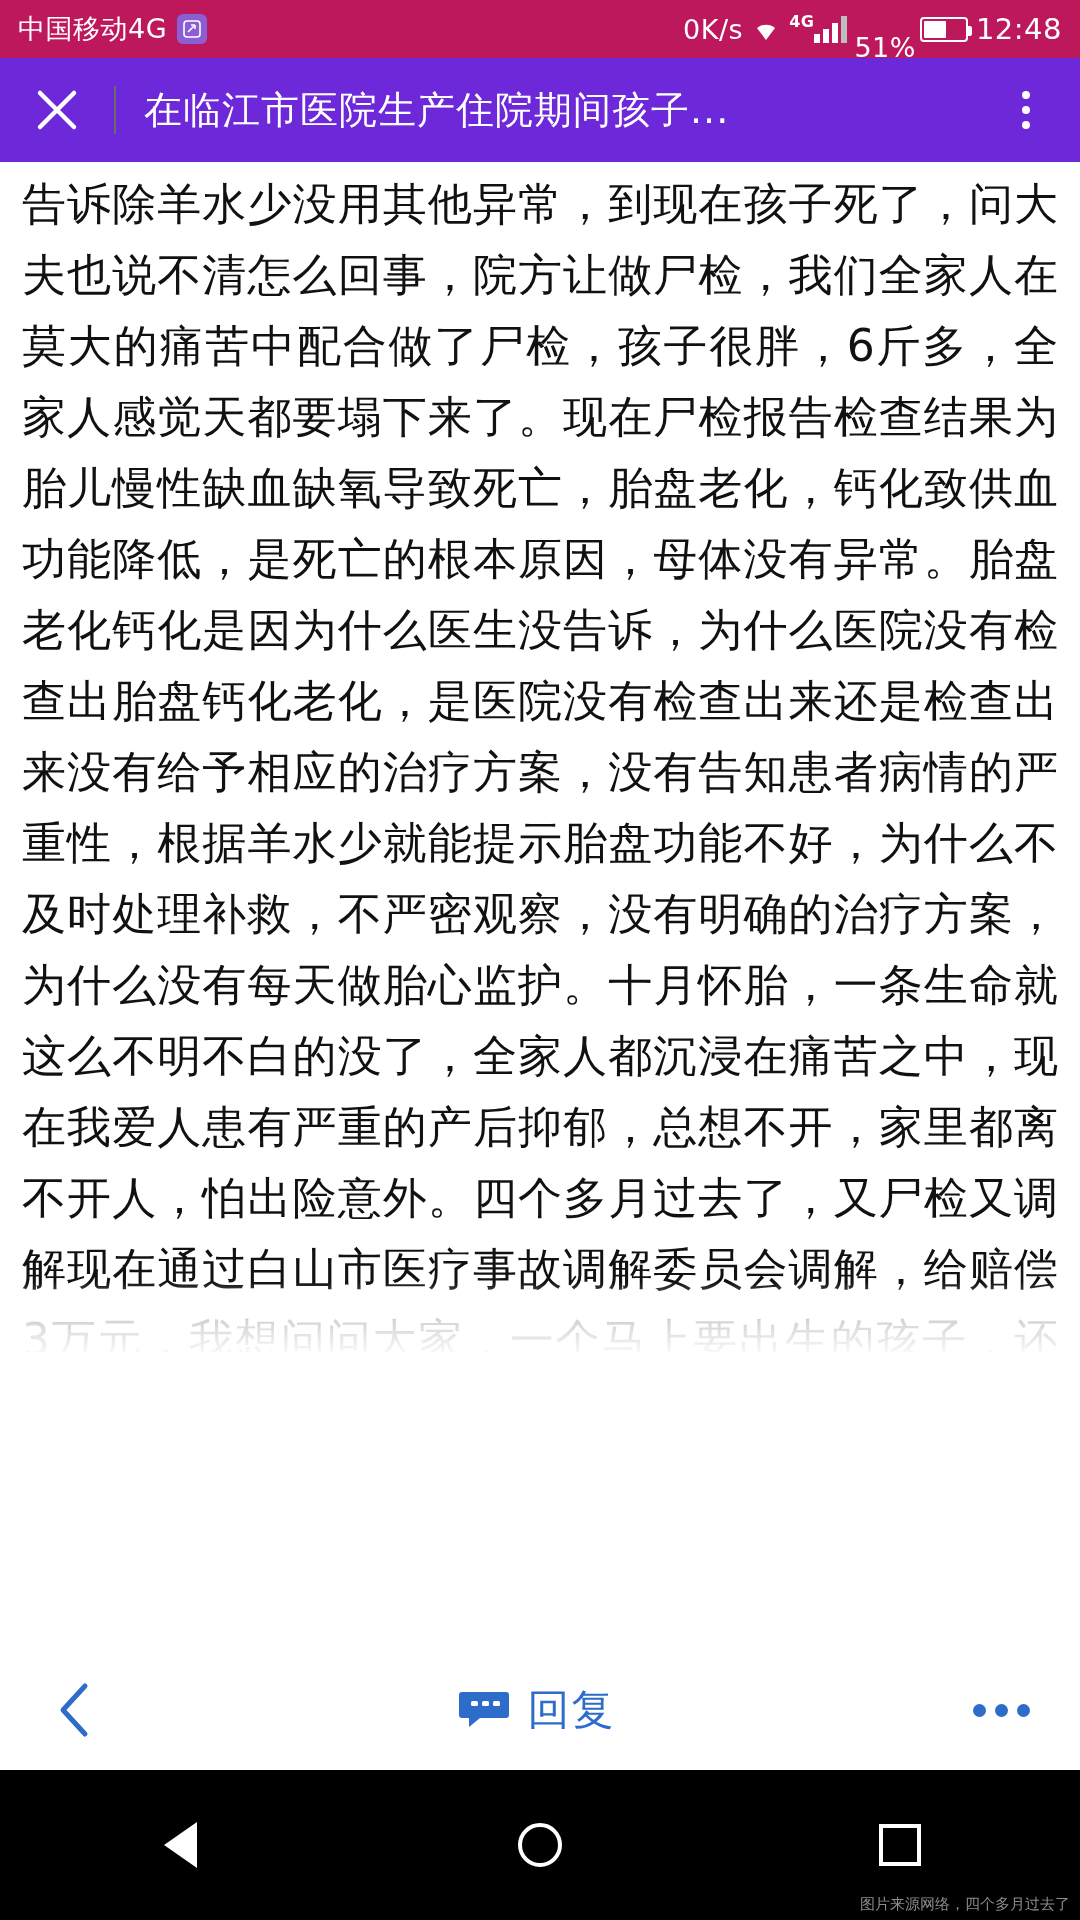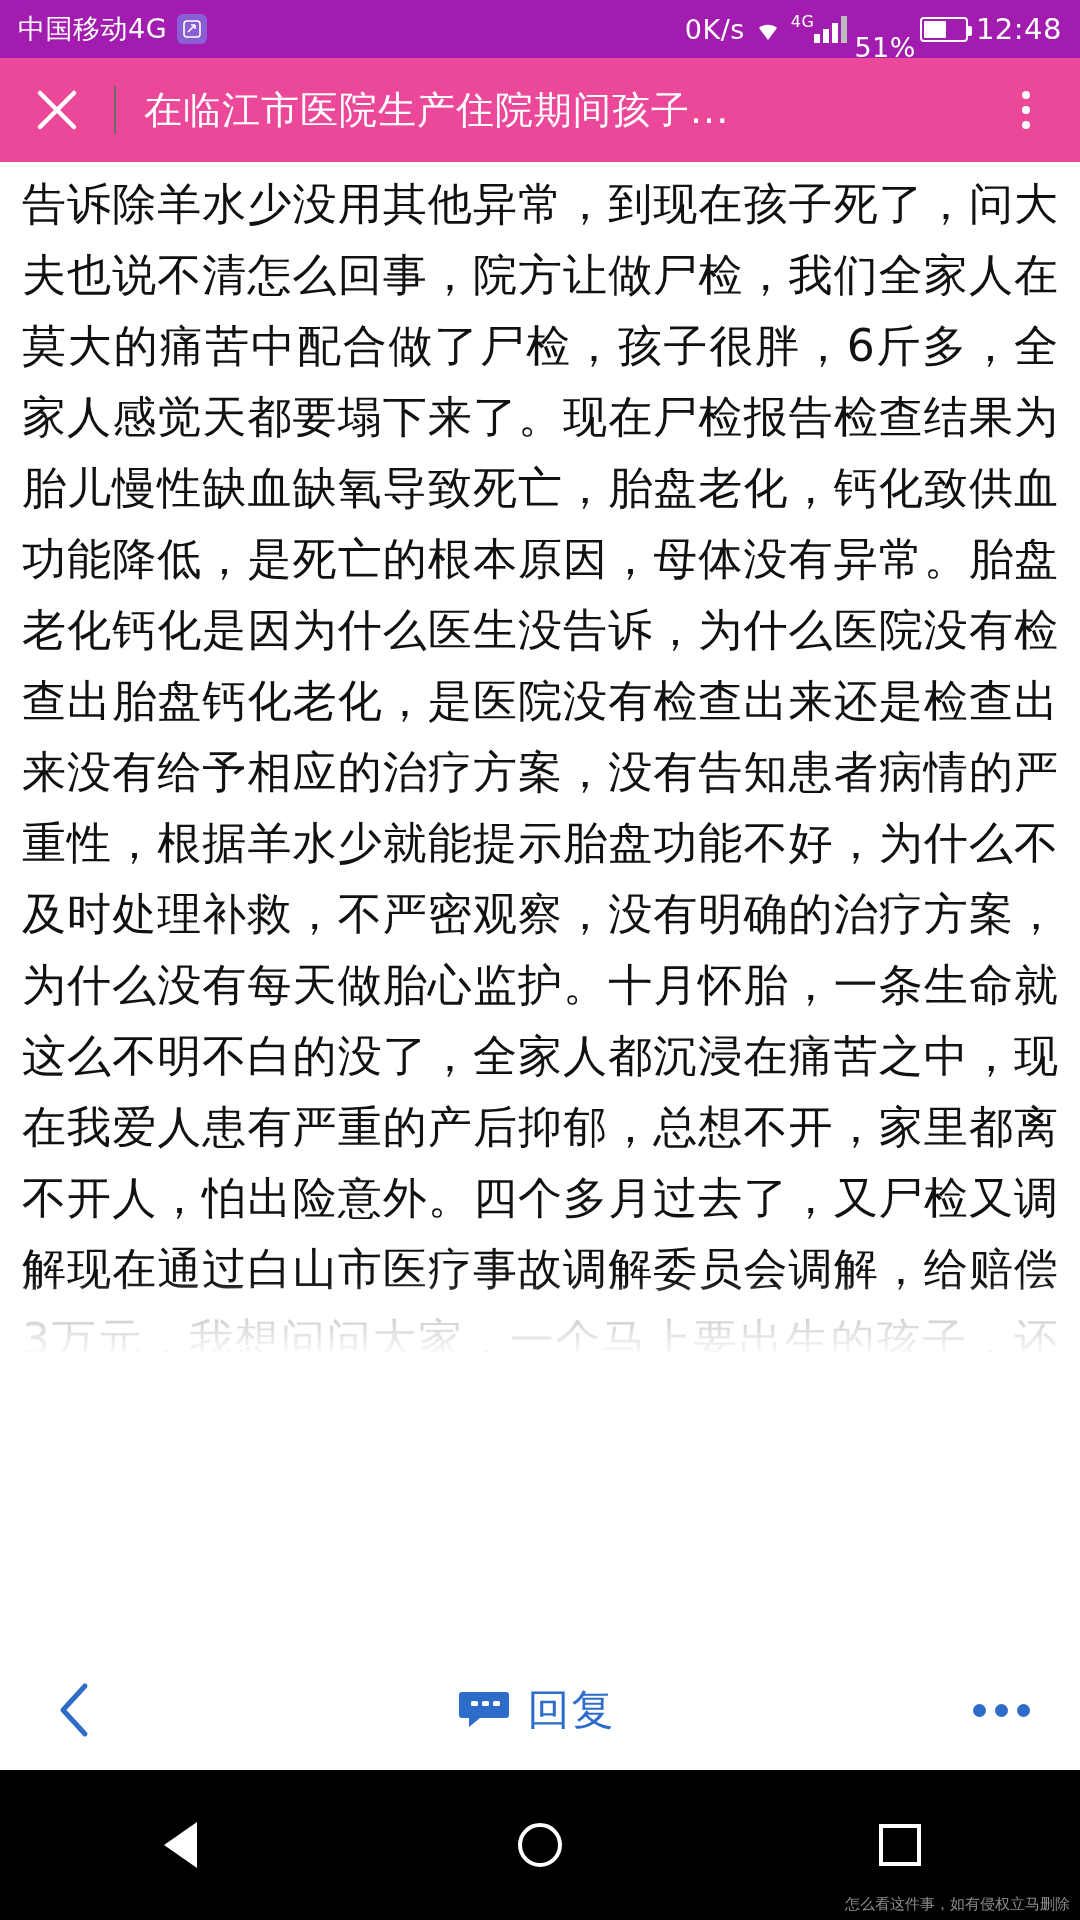--- a/index.html
+++ b/index.html
@@ -17,21 +17,21 @@
     position: relative;
     width: 1080px;
     height: 1920px;
     background: #ffffff;
     overflow: hidden;
   }
 
   
   .statusbar {
     height: 58px;
-    background: #a21caf;
+    background: #be185d;
     color: #ffffff;
     display: flex;
     align-items: center;
     padding: 0 18px;
     box-sizing: border-box;
     font-size: 27px;
     letter-spacing: 0.5px;
   }
   .sb-left {
     display: flex;
@@ -79,26 +79,27 @@
     width: 21px;
     background: #ffffff;
     border-radius: 1px;
   }
   .clock { font-size: 29px; margin-left: 4px; }
   .fourg {
     font-size: 16px;
     position: relative;
     top: -8px;
     margin-right: -6px;
+    font-weight: bold;
   }
 
   
   .titlebar {
     height: 104px;
-    background: #ec4899;
+    background: #6d28d9;
     display: flex;
     align-items: center;
     color: #ffffff;
     box-sizing: border-box;
     padding: 0 24px 0 30px;
   }
   .close-x {
     width: 54px; height: 54px;
     display: flex; align-items: center; justify-content: center;
     cursor: pointer;
@@ -341,15 +342,15 @@
       <span class="nav-back"></span>
     </div>
     <div class="nav-btn">
       <span class="nav-home"></span>
     </div>
     <div class="nav-btn">
       <span class="nav-recent"></span>
     </div>
   </div>
 
-  <div class="watermark">怎么看这件事，如有侵权立马删除</div>
+  <div class="watermark">图片来源网络，四个多月过去了</div>
 
 </div>
 
 </body></html>

